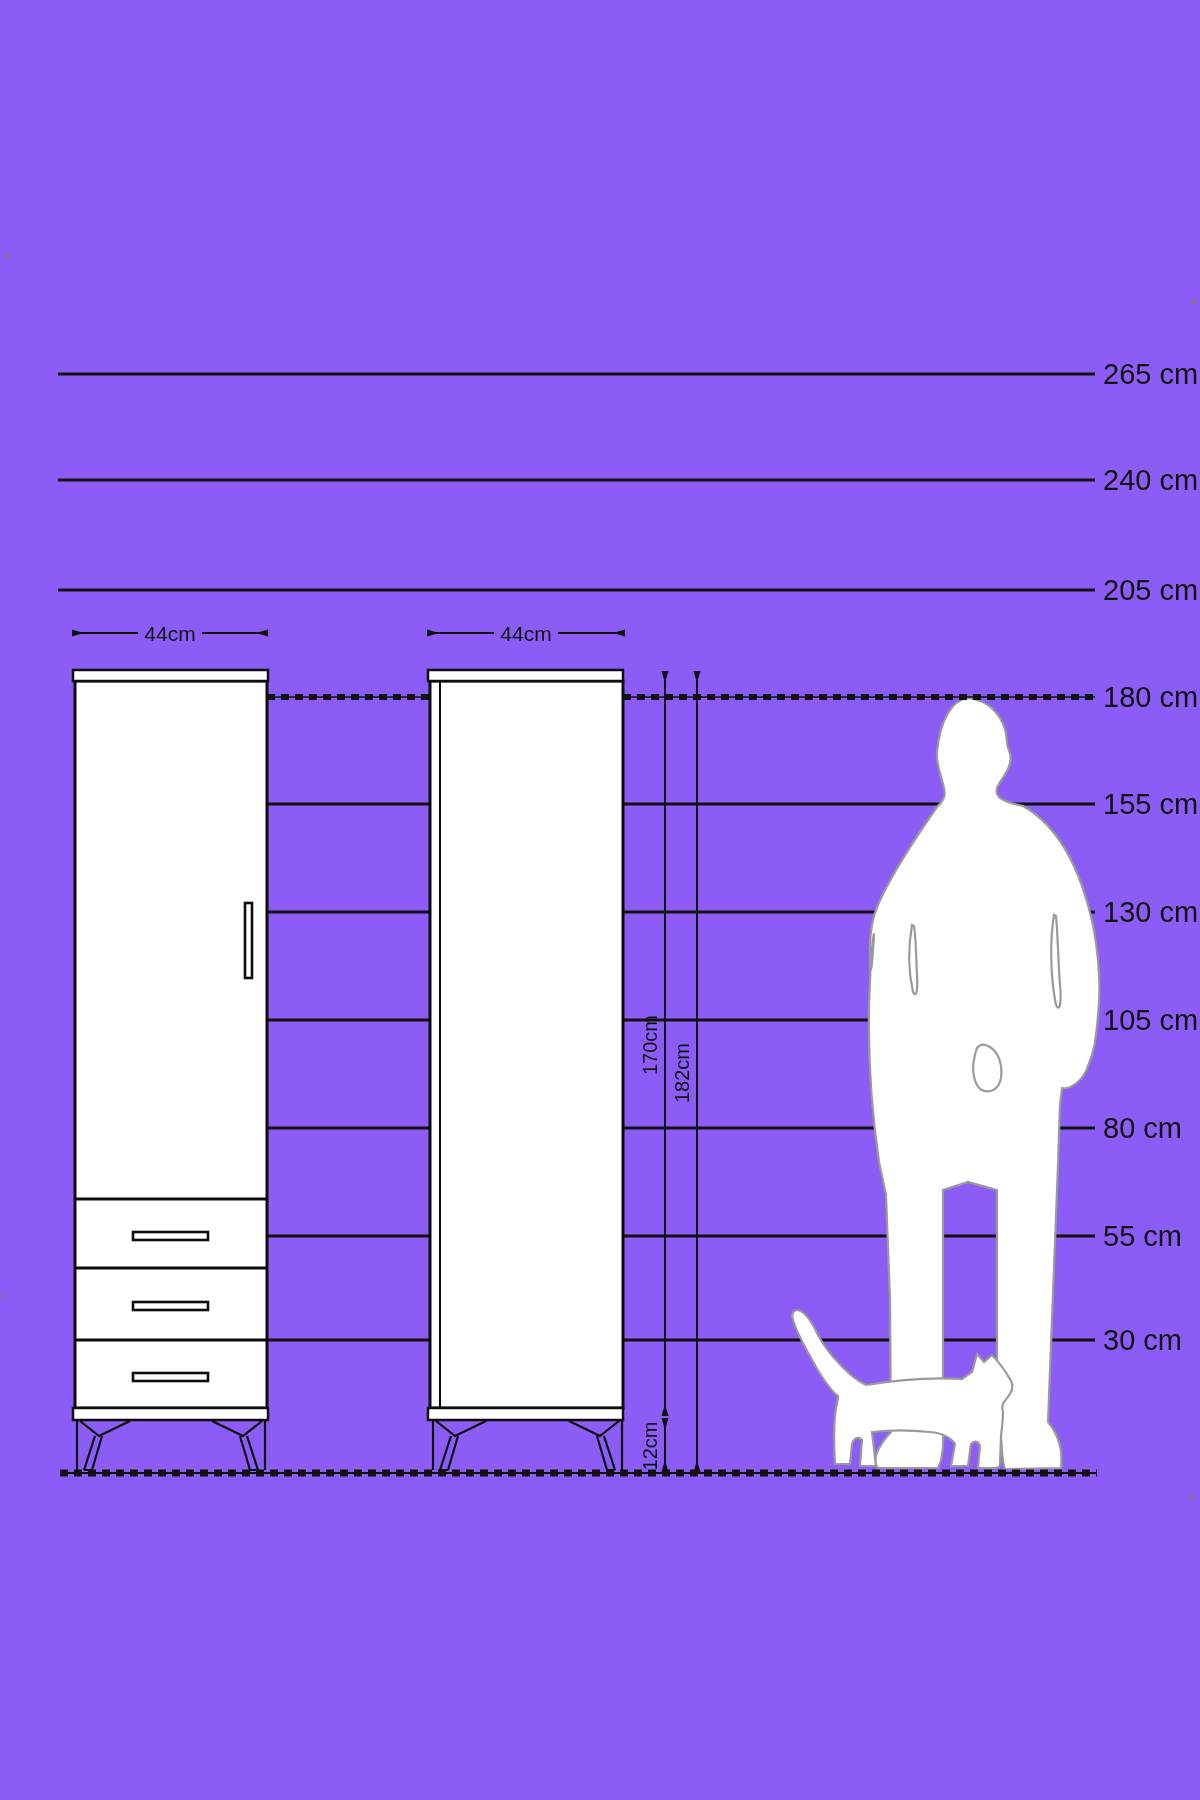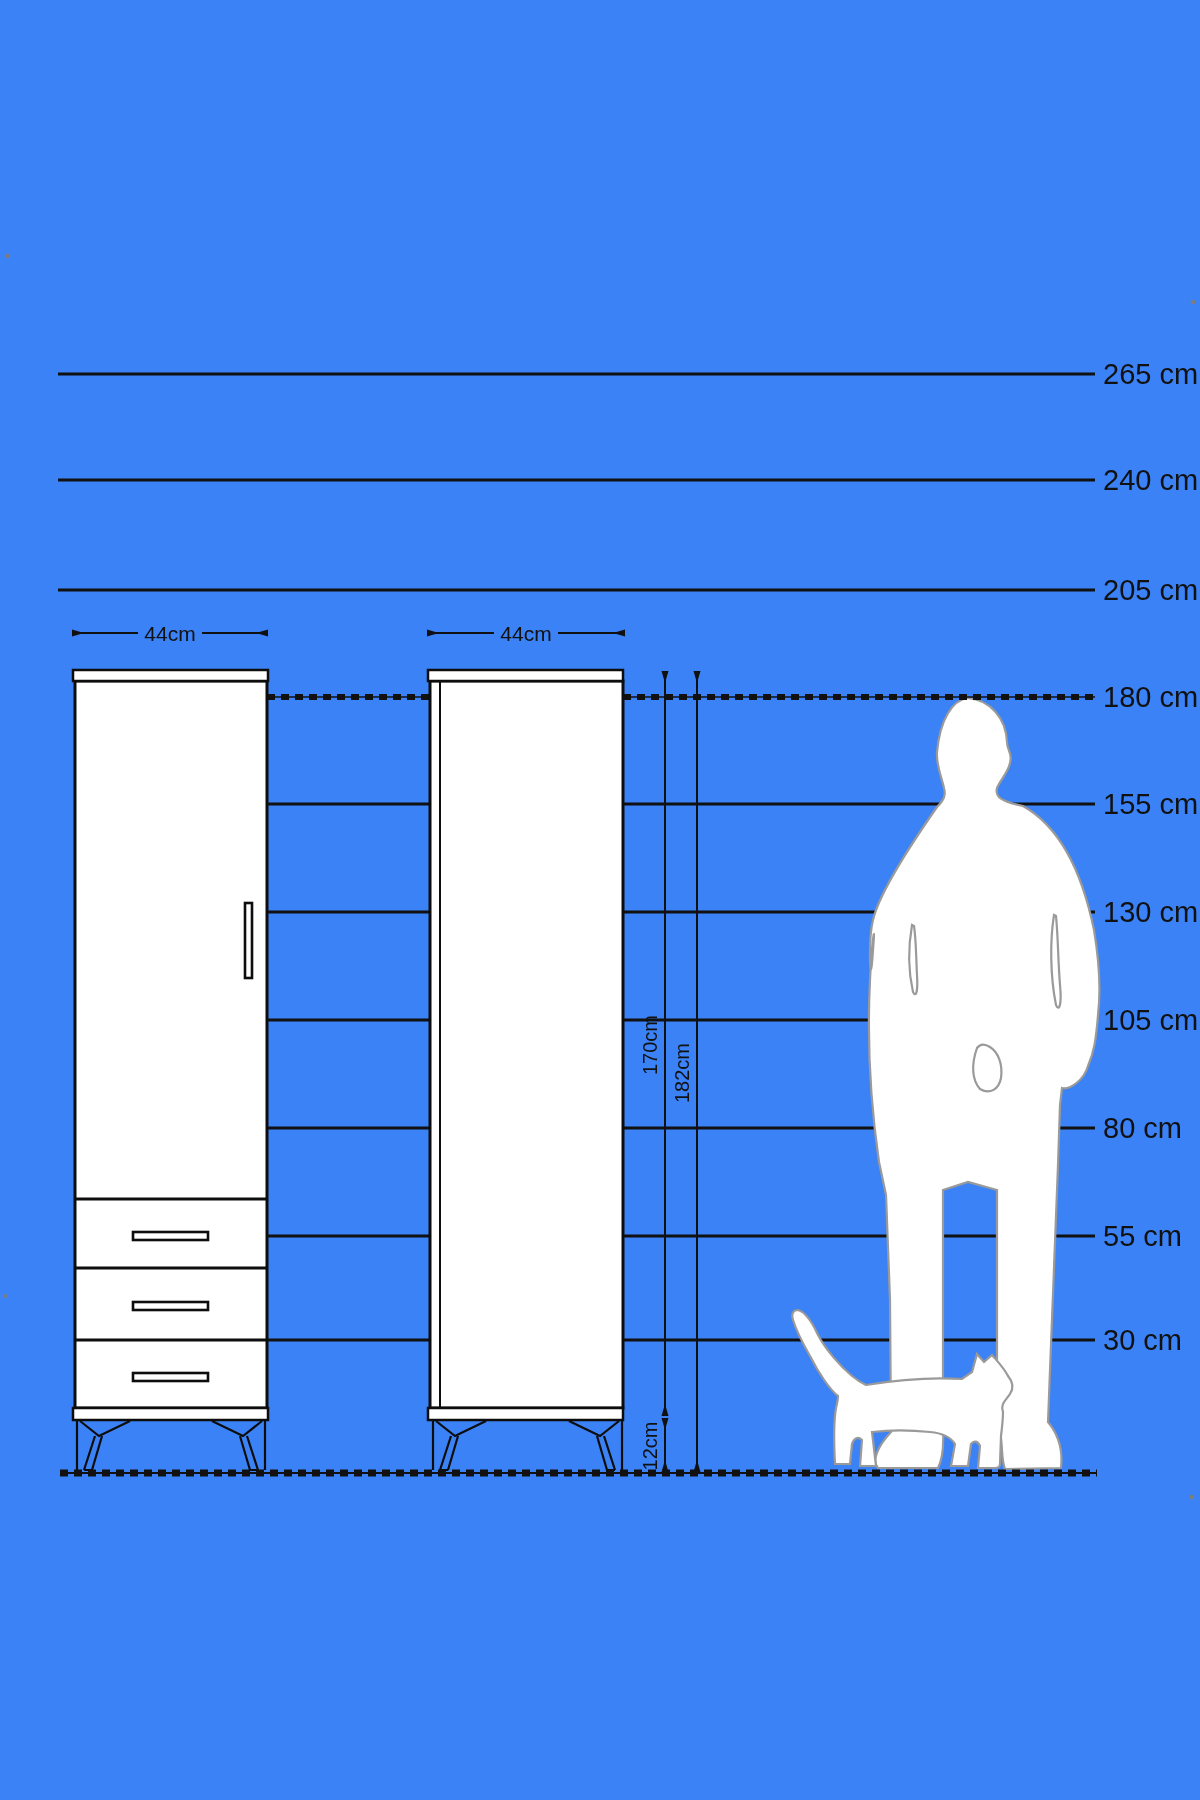--- a/index.html
+++ b/index.html
@@ -1,16 +1,16 @@
 <!DOCTYPE html>
 <html><head>
 <meta charset="utf-8">
 <style>
   html,body{margin:0;padding:0;background:#ffffff;}
-  .stage{width:1200px;height:1800px;position:relative;background:#3b82f6;overflow:hidden;
+  .stage{width:1200px;height:1800px;position:relative;background:#8b5cf6;overflow:hidden;
          font-family:"Liberation Sans", sans-serif;}
   svg{display:block;}
   text{font-family:"Liberation Sans", sans-serif;fill:#111111;}
   .ref-label{font-size:29px;}
   .dim-label{font-size:21px;}
   .dim-label-v{font-size:20px;}
 </style>
 </head>
 <body>
 

